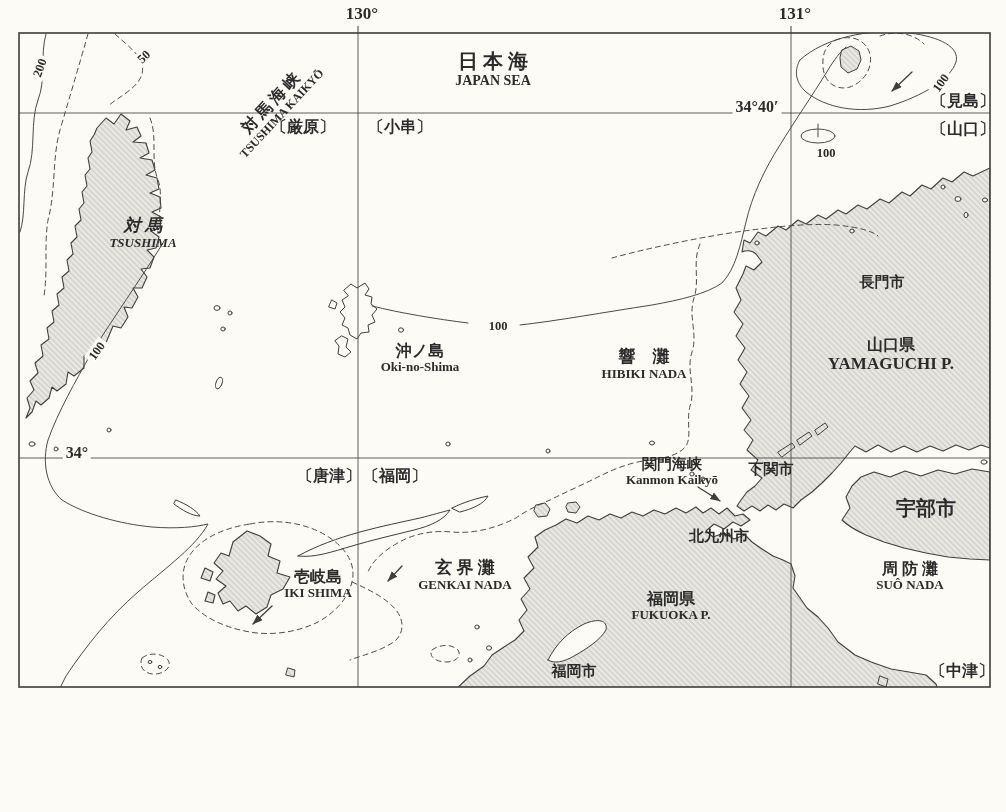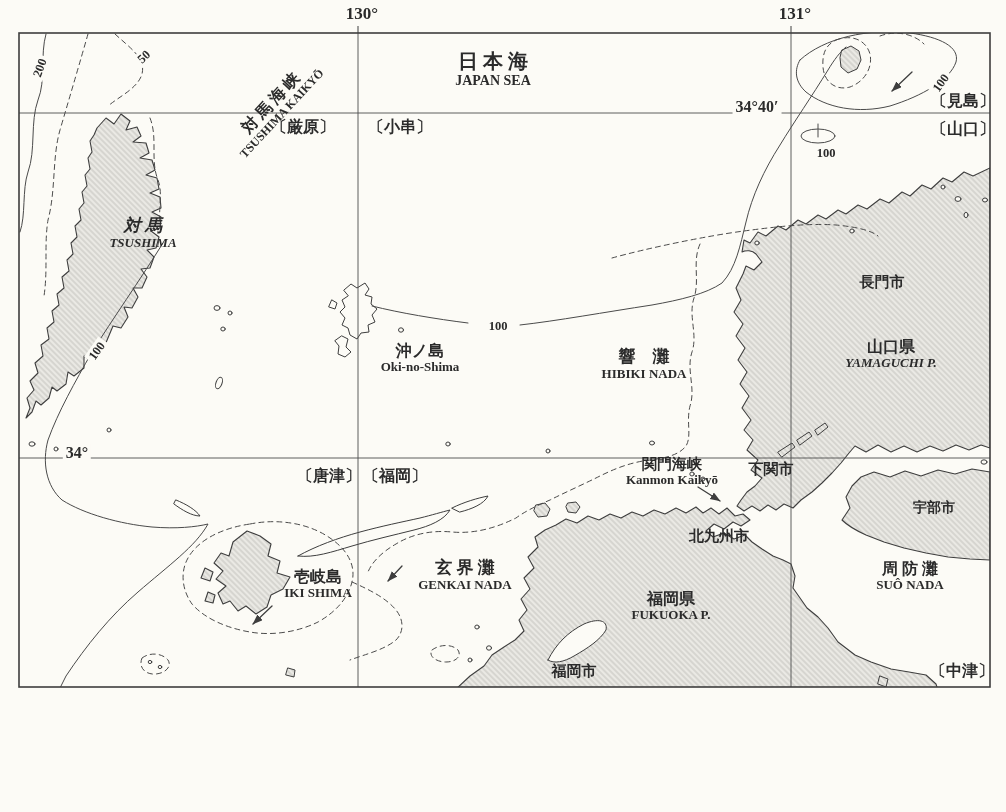--- a/index.html
+++ b/index.html
@@ -204,30 +204,30 @@
       </div>
       <div class="map-label" style="left: 640px; top: 364px; font-size: 17px; transform: translate(-50%, -50%) rotate(0deg);">
         <span class="jp">響　灘</span>
         <span class="sub" style="font-size: 13px;">HIBIKI NADA</span>
       </div>
       <div class="map-label" style="left: 878px; top: 283px; font-size: 15px; transform: translate(-50%, -50%) rotate(0deg);">
         <span class="jp">長門市</span>
       </div>
       <div class="map-label" style="left: 858px; top: 355px; font-size: 16px; transform: translate(-50%, -50%) rotate(0deg); margin-left: 29px;">
         <span class="jp">山口県</span>
-        <span class="sub" style="font-size: 13px; font-style: italic;">YAMAGUCHI P.</span>
+        <span class="sub" style="font-size: 17px;">YAMAGUCHI P.</span>
       </div>
       <div class="map-label" style="left: 668px; top: 472px; font-size: 15px; transform: translate(-50%, -50%) rotate(0deg);">
         <span class="jp">関門海峡</span>
         <span class="sub" style="font-size: 13px;">Kanmon Kaikyō</span>
       </div>
       <div class="map-label" style="left: 767px; top: 470px; font-size: 15px; transform: translate(-50%, -50%) rotate(0deg);">
         <span class="jp">下関市</span>
       </div>
-      <div class="map-label" style="left: 922px; top: 508px; font-size: 14px; transform: translate(-50%, -50%) rotate(0deg); margin-left: 8px;">
+      <div class="map-label" style="left: 922px; top: 508px; font-size: 20px; transform: translate(-50%, -50%) rotate(0deg);">
         <span class="jp">宇部市</span>
       </div>
       <div class="map-label" style="left: 715px; top: 537px; font-size: 15px; transform: translate(-50%, -50%) rotate(0deg);">
         <span class="jp">北九州市</span>
       </div>
       <div class="map-label" style="left: 906px; top: 577px; font-size: 16px; transform: translate(-50%, -50%) rotate(0deg);">
         <span class="jp">周 防 灘</span>
         <span class="sub" style="font-size: 13px;">SUÔ NADA</span>
       </div>
       <div class="map-label" style="left: 461px; top: 575px; font-size: 17px; transform: translate(-50%, -50%) rotate(0deg);">

